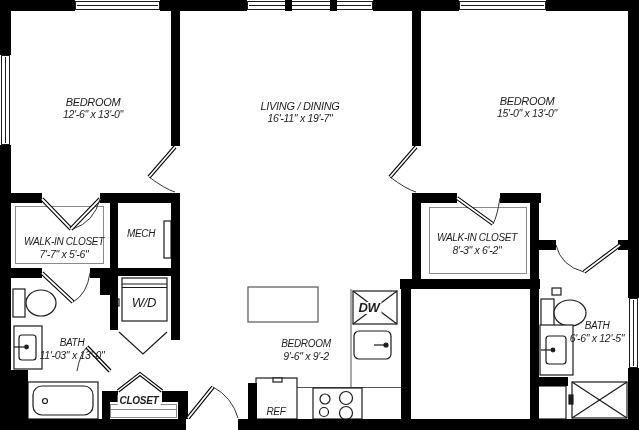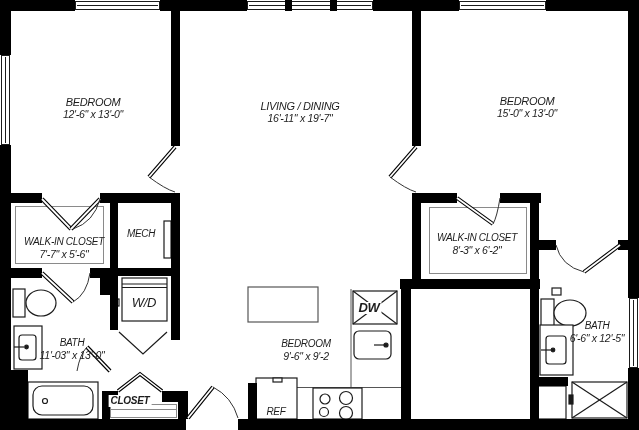--- a/index.html
+++ b/index.html
@@ -239,21 +239,21 @@
     <div class="l1">WALK-IN CLOSET</div>
     <div class="l2">7'-7" x 5'-6"</div>
   </div>
   <div class="lbl small" style="left:141px;top:234px">
     <div class="l1">MECH</div>
   </div>
   <div class="lbl small" style="left:72px;top:349px">
     <div class="l1">BATH</div>
     <div class="l2">11'-03" x 13'-0"</div>
   </div>
-  <div class="lbl small onbox" style="left:130px;top:401px">
+  <div class="lbl small onbox" style="left:139px;top:401px">
     <div class="l1">CLOSET</div>
   </div>
   <div class="lbl small" style="left:306px;top:350px">
     <div class="l1">BEDROOM</div>
     <div class="l2">9'-6" x 9'-2</div>
   </div>
   <div class="lbl small" style="left:477px;top:244px">
     <div class="l1">WALK-IN CLOSET</div>
     <div class="l2">8'-3" x 6'-2"</div>
   </div>

